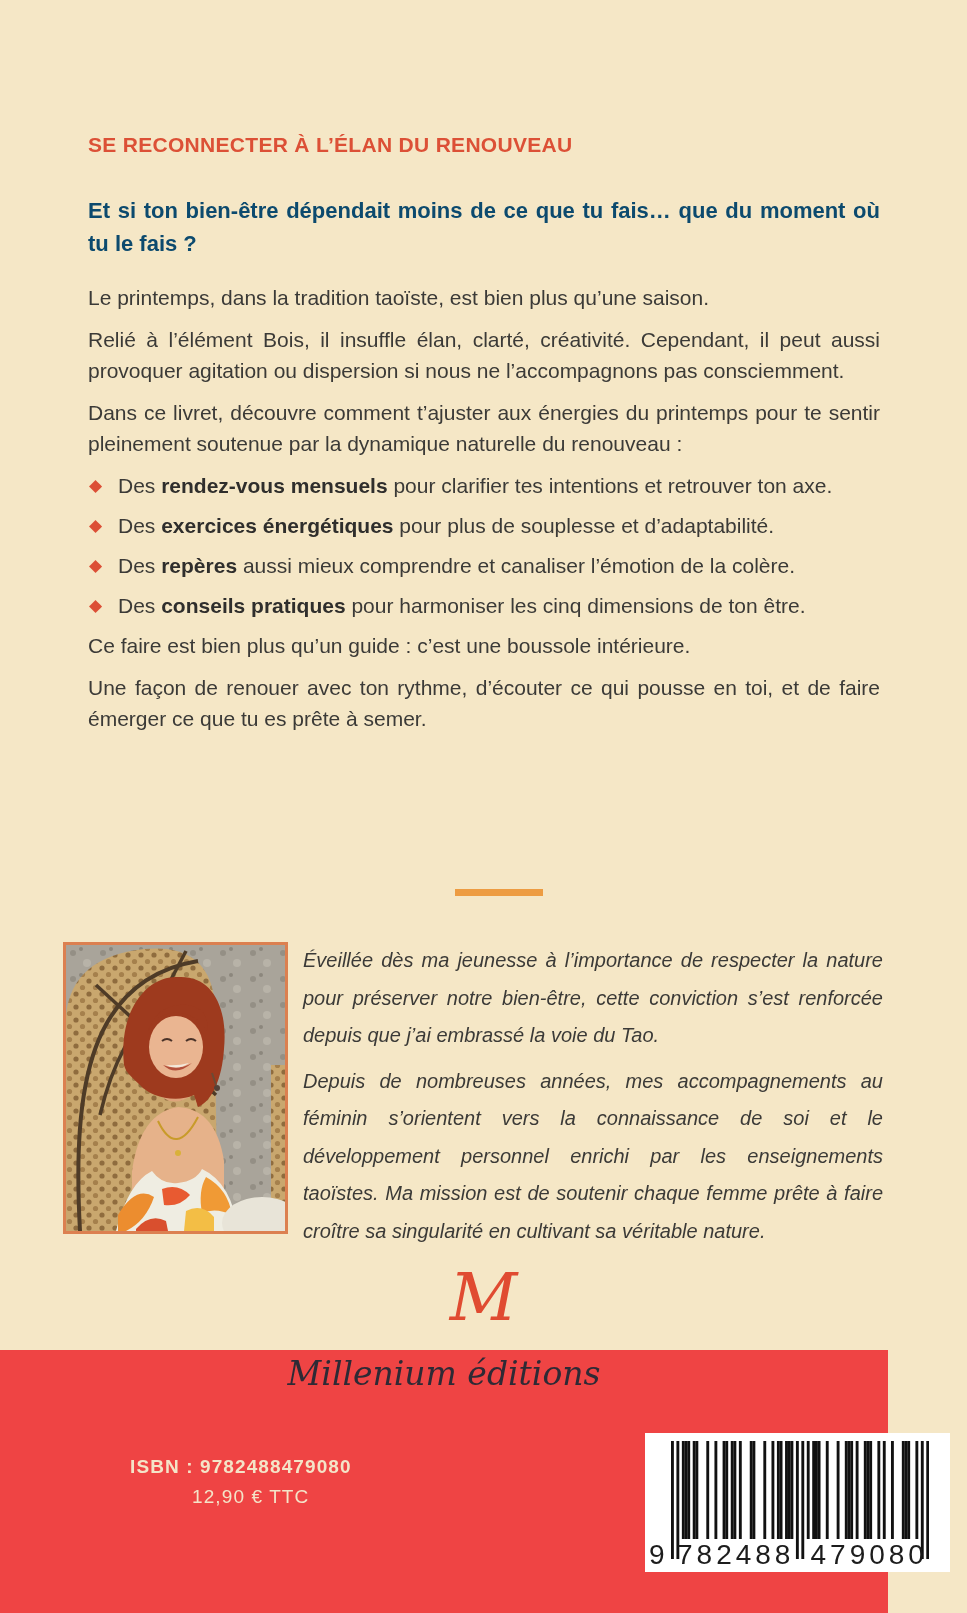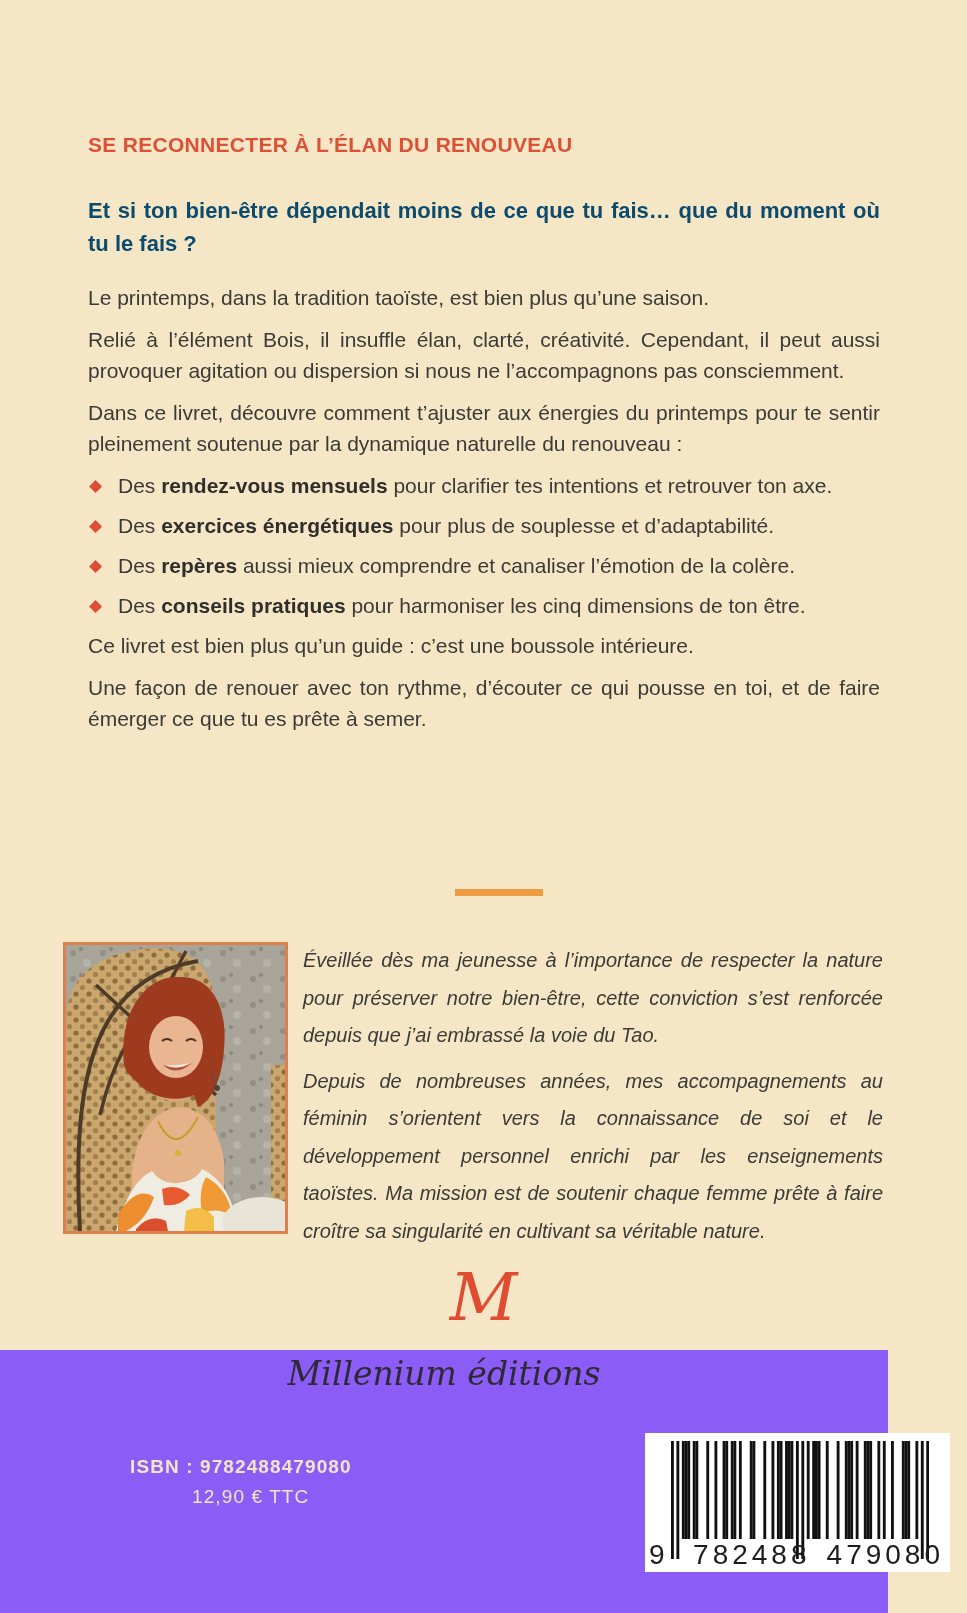--- a/index.html
+++ b/index.html
@@ -31,36 +31,36 @@
   .photo svg{display:block;width:100%;height:100%;}
   .bio{flex:1;font-style:italic;font-size:20px;line-height:37.5px;text-align:justify;padding-top:0;}
   .bio p{margin:0 0 8px;}
   
   .logo-m{
     position:absolute;left:0;right:0;top:1258px;text-align:center;
     font-family:"DejaVu Serif",serif;font-style:italic;font-size:66px;line-height:80px;
     color:#E04B31;
   }
   
-  .band{position:absolute;left:0;top:1350px;width:888px;height:263px;background:#8b5cf6;}
+  .band{position:absolute;left:0;top:1350px;width:888px;height:263px;background:#ef4444;}
   .publisher{
     position:absolute;left:0;right:0;top:4px;text-align:center;
     font-family:"DejaVu Serif",serif;font-style:italic;font-size:33px;color:#2E2A35;
   }
   .isbn{position:absolute;left:130px;top:96px;font-size:19px;font-weight:bold;letter-spacing:1.1px;color:#F4E4C8;margin-top:10px;}
   .price{position:absolute;left:192px;top:136px;font-size:19px;font-weight:normal;letter-spacing:1.1px;color:#F4E4C8;}
   
   .barcode-box{position:absolute;left:645px;top:83px;width:305px;height:139px;background:#FFFFFF;}
   .barcode-box svg{position:absolute;left:26px;top:8px;width:258px;height:118px;}
   .bc-digits{
     position:absolute;left:4px;right:6px;bottom:2px;display:flex;align-items:flex-end;
     font-size:28px;color:#1C1C1C;line-height:30px;
   }
   .bc-digits .d9{width:28px;text-align:left;}
-  .bc-digits .grp{flex:1;text-align:right;letter-spacing:4px;}
+  .bc-digits .grp{flex:1;text-align:left;letter-spacing:4px;}
 </style>
 </head>
 <body>
 
 <div class="page">
 
   <div class="tagline">SE RECONNECTER À L’ÉLAN DU RENOUVEAU</div>
 
   <div class="copy">
     <p class="hook">Et si ton bien-être dépendait moins de ce que tu fais… que du moment où tu le fais ?</p>
@@ -74,21 +74,21 @@
       <li>
         <span class="diamond">◆</span><span>Des </span><b class="term">exercices énergétiques</b><span> pour plus de souplesse et d’adaptabilité.</span>
       </li>
       <li>
         <span class="diamond">◆</span><span>Des </span><b class="term">repères</b><span> aussi mieux comprendre et canaliser l’émotion de la colère.</span>
       </li>
       <li>
         <span class="diamond">◆</span><span>Des </span><b class="term">conseils pratiques</b><span> pour harmoniser les cinq dimensions de ton être.</span>
       </li>
     </ul>
-    <p>Ce livret est bien plus qu’un guide : c’est une boussole intérieure.</p>
+    <p>Ce faire est bien plus qu’un guide : c’est une boussole intérieure.</p>
     <p>Une façon de renouer avec ton rythme, d’écouter ce qui pousse en toi, et de faire émerger ce que tu es prête à semer.</p>
   </div>
 
   <div class="divider"></div>
 
   <div class="author">
     <div class="photo">
       <svg viewBox="0 0 219 286">
         <defs>
           <pattern id="stoneP" width="30" height="26" patternUnits="userSpaceOnUse">

